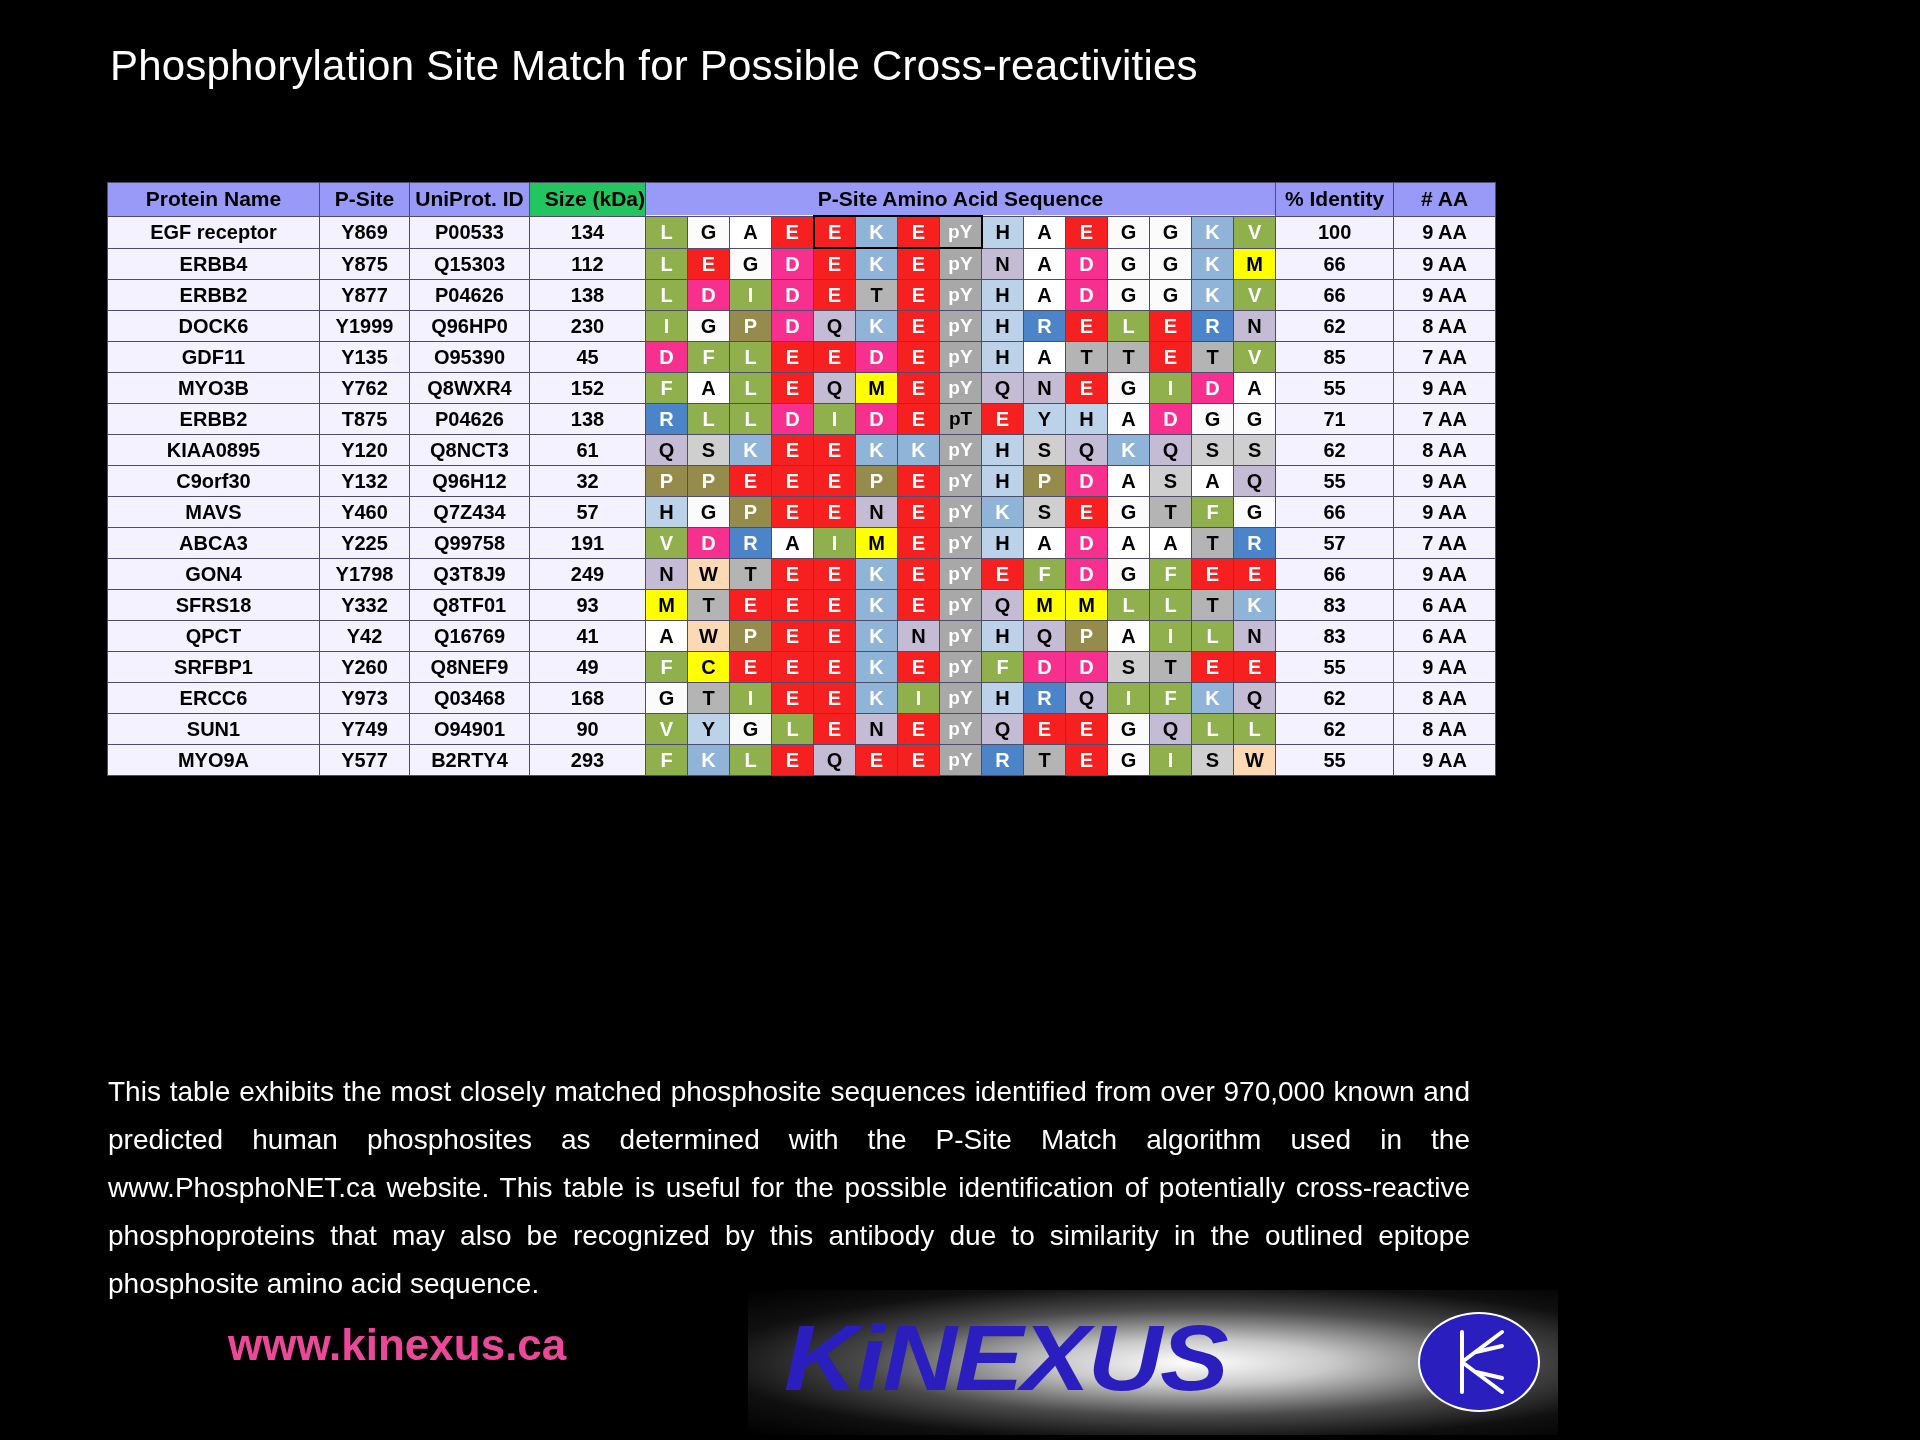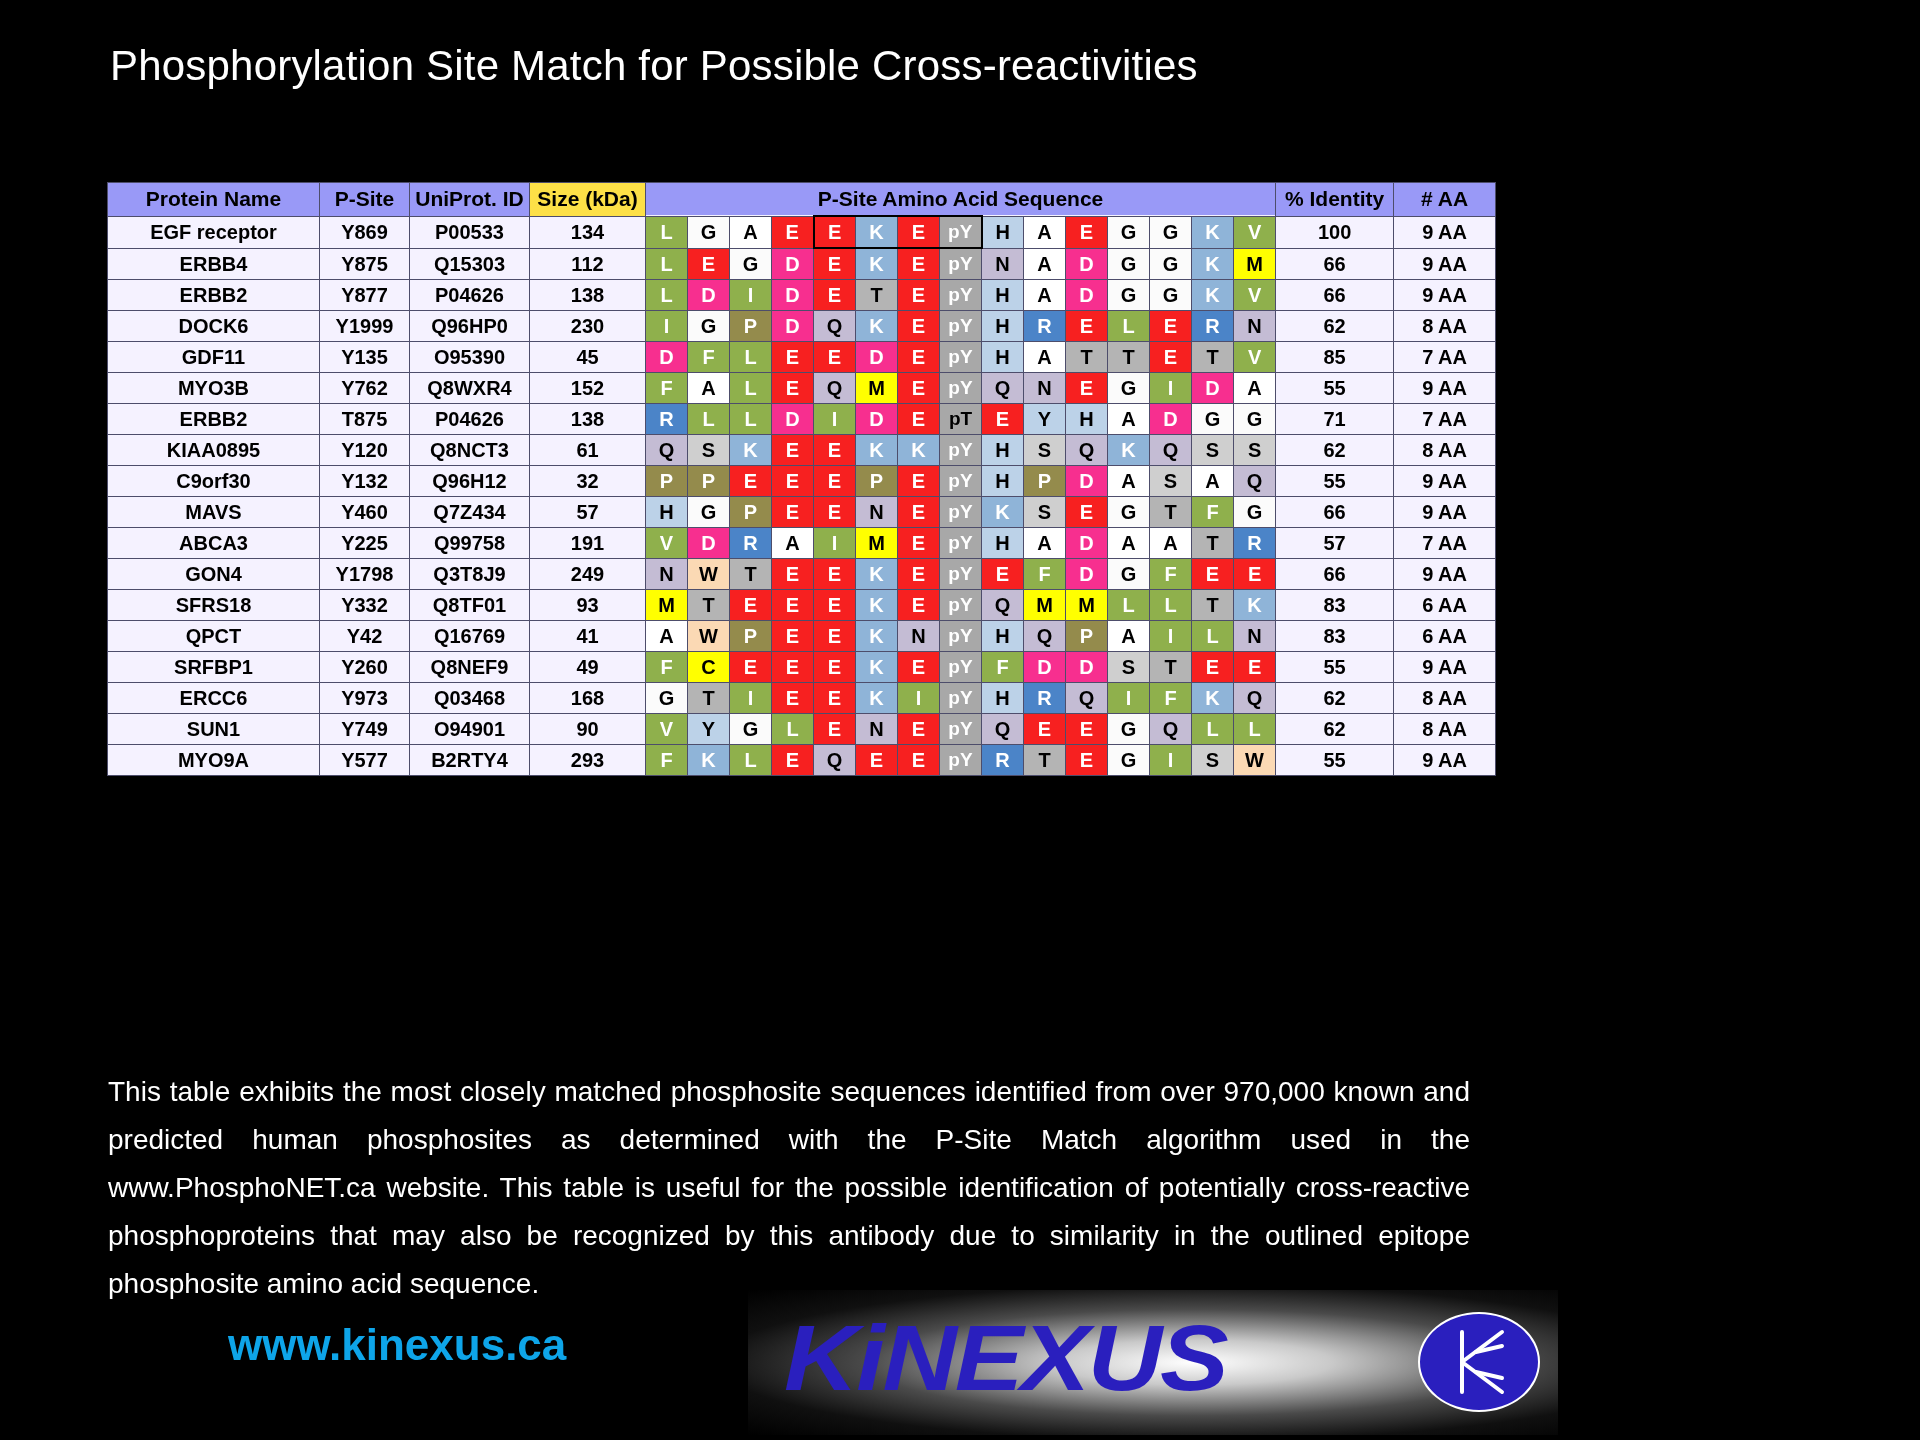--- a/index.html
+++ b/index.html
@@ -178,21 +178,21 @@
         <col style="width:116px">
         <col span="15" style="width:42px">
         <col style="width:118px">
         <col style="width:102px">
       </colgroup>
       <thead>
         <tr>
           <th style="background: rgb(153, 153, 247);">Protein Name</th>
           <th style="background: rgb(153, 153, 247);">P-Site</th>
           <th style="background: rgb(153, 153, 247);">UniProt. ID</th>
-          <th style="background: #fde047;">Size (kDa)</th>
+          <th style="background: #22c55e; text-align: right;">Size (kDa)</th>
           <th colspan="15" style="background: rgb(153, 153, 247);">P-Site Amino Acid Sequence</th>
           <th style="background: rgb(153, 153, 247);">% Identity</th>
           <th style="background: rgb(153, 153, 247);"># AA</th>
         </tr>
       </thead>
       <tbody id="psm-body">
           <tr>
             <td class="pname">EGF receptor</td>
             <td class="psite">Y869</td>
             <td class="uniprot">P00533</td>
@@ -605,21 +605,21 @@
             <td class="aa" style="background: rgb(251, 217, 180); color: rgb(0, 0, 0);">W</td>
             <td class="ident">55</td>
             <td class="numaa">9 AA</td>
           </tr>
         </tbody>
     </table>
   </div>
 
   <div class="blurb">This table exhibits the most closely matched phosphosite sequences identified from over 970,000 known and predicted human phosphosites as determined with the P-Site Match algorithm used in the www.PhosphoNET.ca website. This table is useful for the possible identification of potentially cross-reactive phosphoproteins that may also be recognized by this antibody due to similarity in the outlined epitope phosphosite amino acid sequence.</div>
 
-  <div class="weburl" style="color: #0ea5e9;">www.kinexus.ca</div>
+  <div class="weburl" style="color: #ec4899;">www.kinexus.ca</div>
 
   <div class="logobox">
     <div class="logotext" style="color: rgb(42, 31, 190);">KiNEXUS</div>
     <div class="logomark">
       <div class="ell" style="background: rgb(42, 31, 190);"></div>
       <svg class="kglyph" viewBox="0 0 122 100">
         <g stroke="#ffffff" stroke-width="4" fill="none" stroke-linecap="round">
           <line x1="44" y1="20" x2="44" y2="80"></line>
           <line x1="44" y1="50" x2="84" y2="20"></line>
           <line x1="44" y1="50" x2="84" y2="80"></line>

